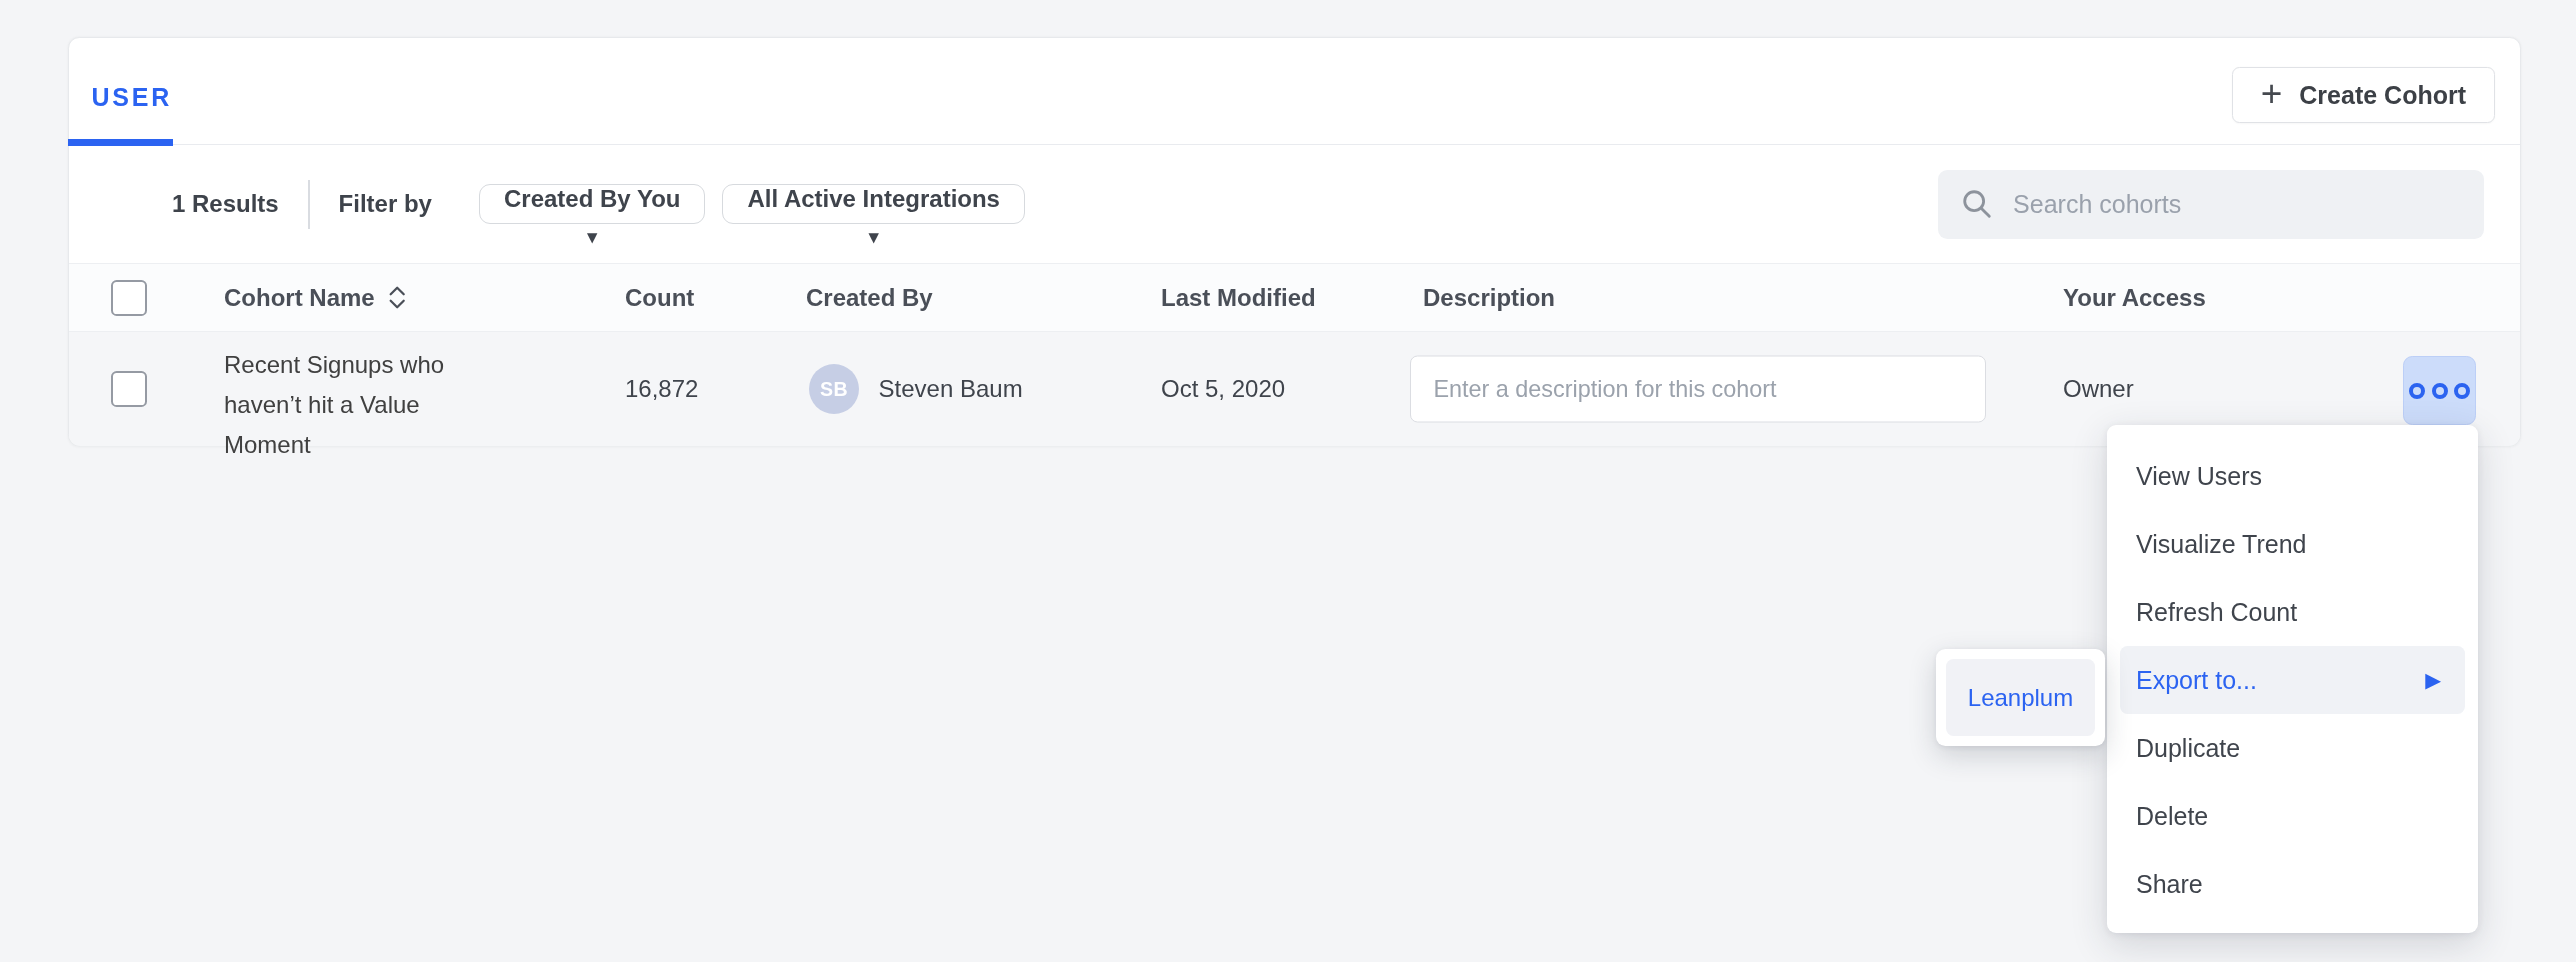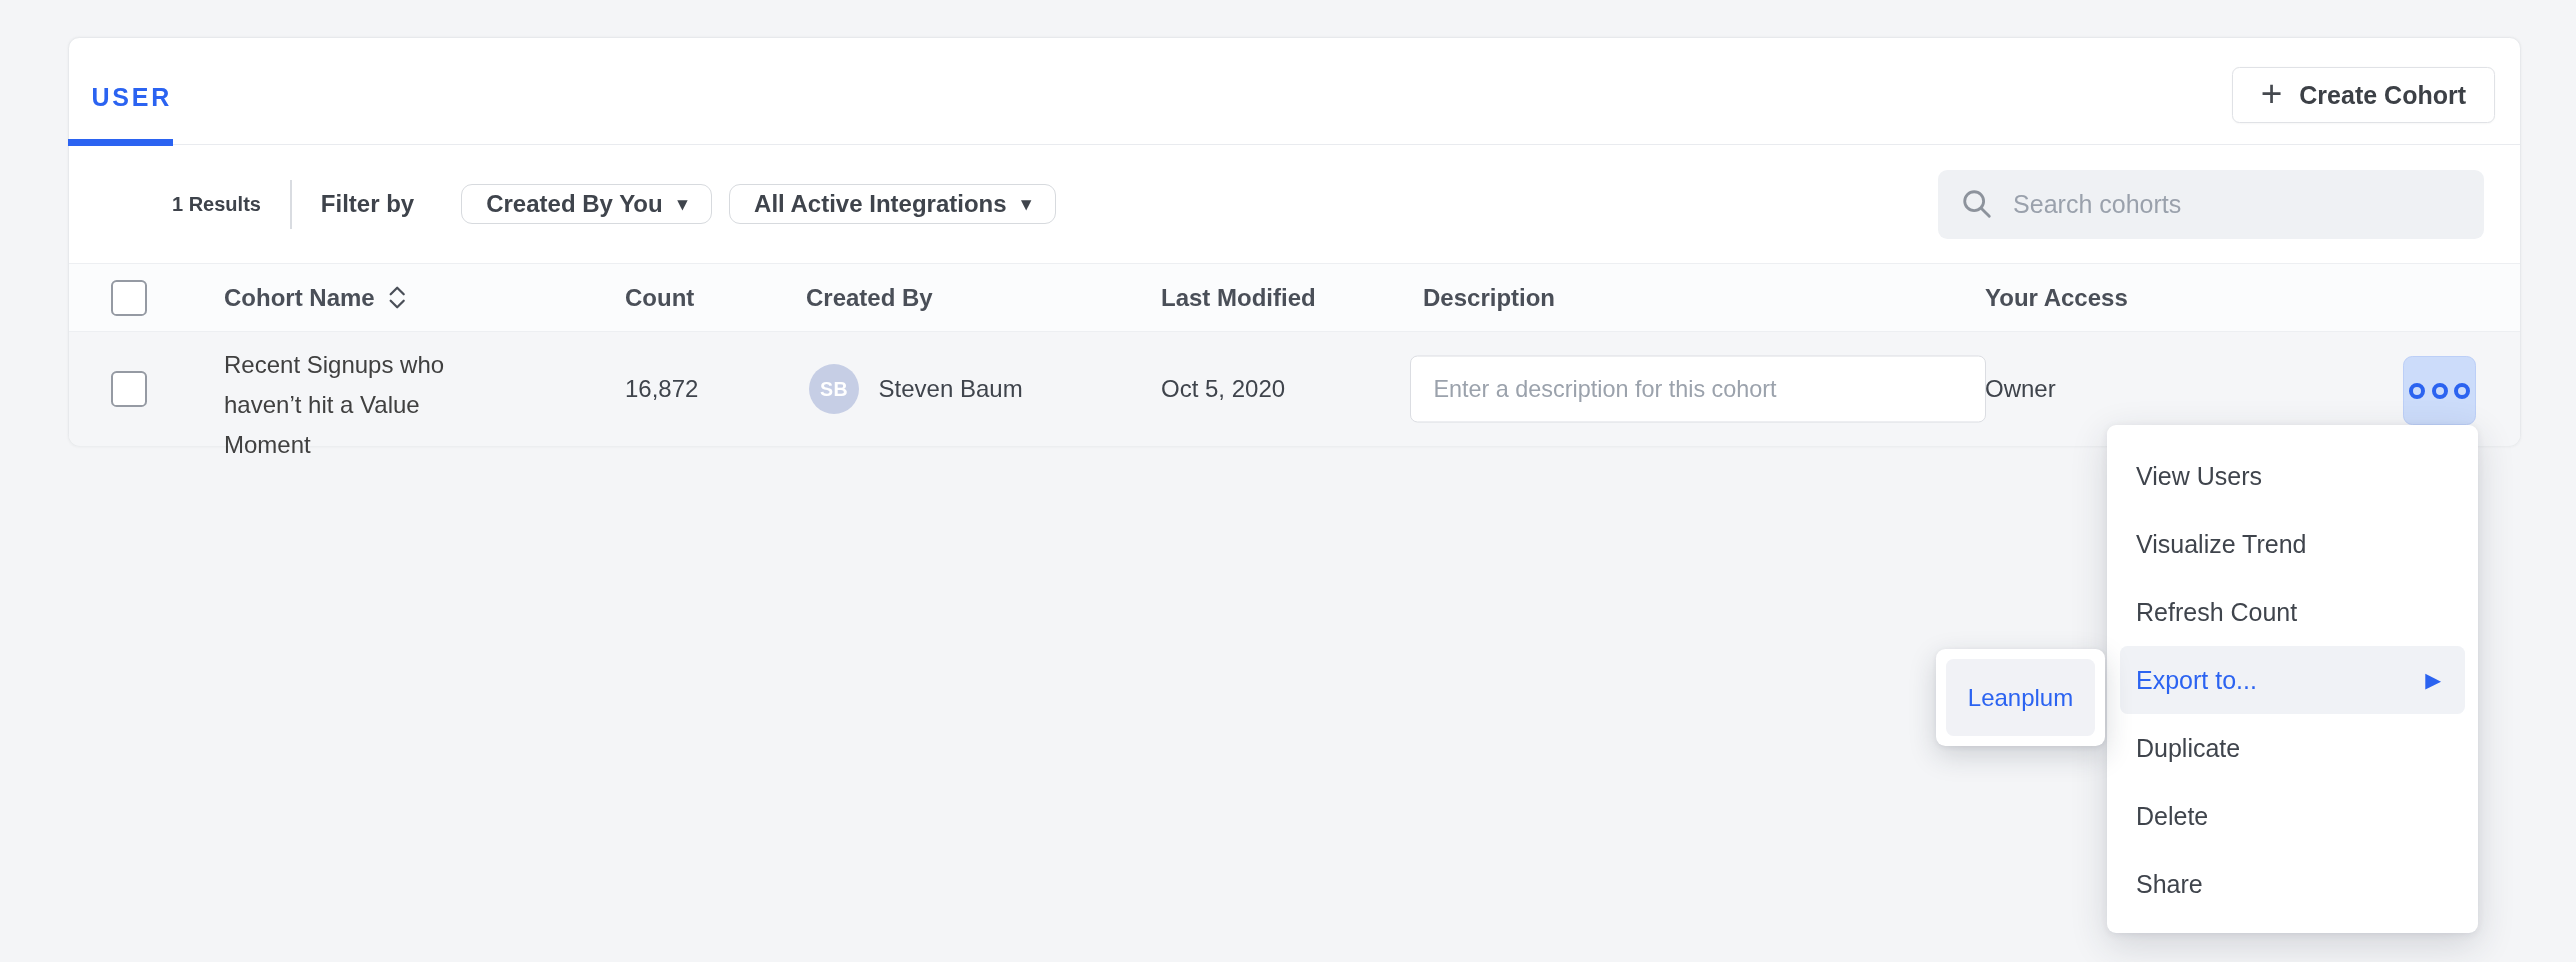--- a/index.html
+++ b/index.html
@@ -34,27 +34,27 @@
     background:#fff; border:1.9px solid #e0e2e6; border-radius:7.5px;
     box-shadow:0 0.9px 1.9px rgba(0,0,0,0.03); cursor:pointer;
   }
   .create-btn .plus { font-size:37px; font-weight:400; color:#45494f; line-height:1; margin-top:-3.7px; }
   .create-btn .lbl { font-size:25px; font-weight:700; color:#3c4046; }
   
   .filterbar {
     position:relative; height:118px; display:flex; align-items:center;
     padding:0 36px 0 103px;
   }
-  .results { font-size:20px; font-weight:700; color:#3e434b; white-space:nowrap; }
+  .results { font-size:24px; font-weight:700; color:#3e434b; white-space:nowrap; }
   .vdivider { width:1.9px; height:49px; background:#d9dce1; margin:0 29px; }
   .filterby { font-size:24px; font-weight:700; color:#3e434b; margin-right:47px; white-space:nowrap; }
   .dropdown-btn {
     height:40px; display:flex; align-items:center; gap:15px; padding:0 24px;
     background:#fff; border:1.9px solid #d7dade; border-radius:11px;
-    font-size:24px; font-weight:700; color:#3f444c; cursor:pointer; white-space:nowrap;
+    font-size:24px; font-weight:700; color:#3f444c; cursor:pointer; white-space:nowrap;flex-direction:column;
   }
   .dropdown-btn + .dropdown-btn { margin-left:17px; }
   .caret { font-size:18.7px; color:#3f444c; line-height:1; }
   .spacer { flex:1; }
   .search {
     width:546px; height:69px; background:#eff1f4; border-radius:9.3px;
     display:flex; align-items:center; padding:0 22.4px; gap:18.7px;
   }
   .search input {
     flex:1; border:none; outline:none; background:transparent;
@@ -71,21 +71,21 @@
     border-radius:0 0 11.2px 11.2px;
   }
   .cell { position:absolute; top:50%; transform:translateY(-50%); font-size:24px; white-space:nowrap; }
   .hcell { color:#4a4f58; font-weight:600; }
   .c-check   { left:42px; }
   .c-name    { left:155px; }
   .c-count   { left:556px; }
   .c-created { left:737px; }
   .c-mod     { left:1092px; }
   .c-desc    { left:1354px; }
-  .c-access  { left:1916px; }
+  .c-access  { left:1994px; }
   .checkbox {
     width:36px; height:36px; background:#fff; border:2.3px solid #959aa3;
     border-radius:5.6px; cursor:pointer;
   }
   .name-head { display:flex; align-items:center; gap:11.2px; }
   .sort-icon { display:inline-flex; cursor:pointer; }
   .cohort-link {
     left:155px; width:241px; top:13px; transform:none;
     line-height:40px; color:#404040; cursor:pointer; white-space:normal;
   }

